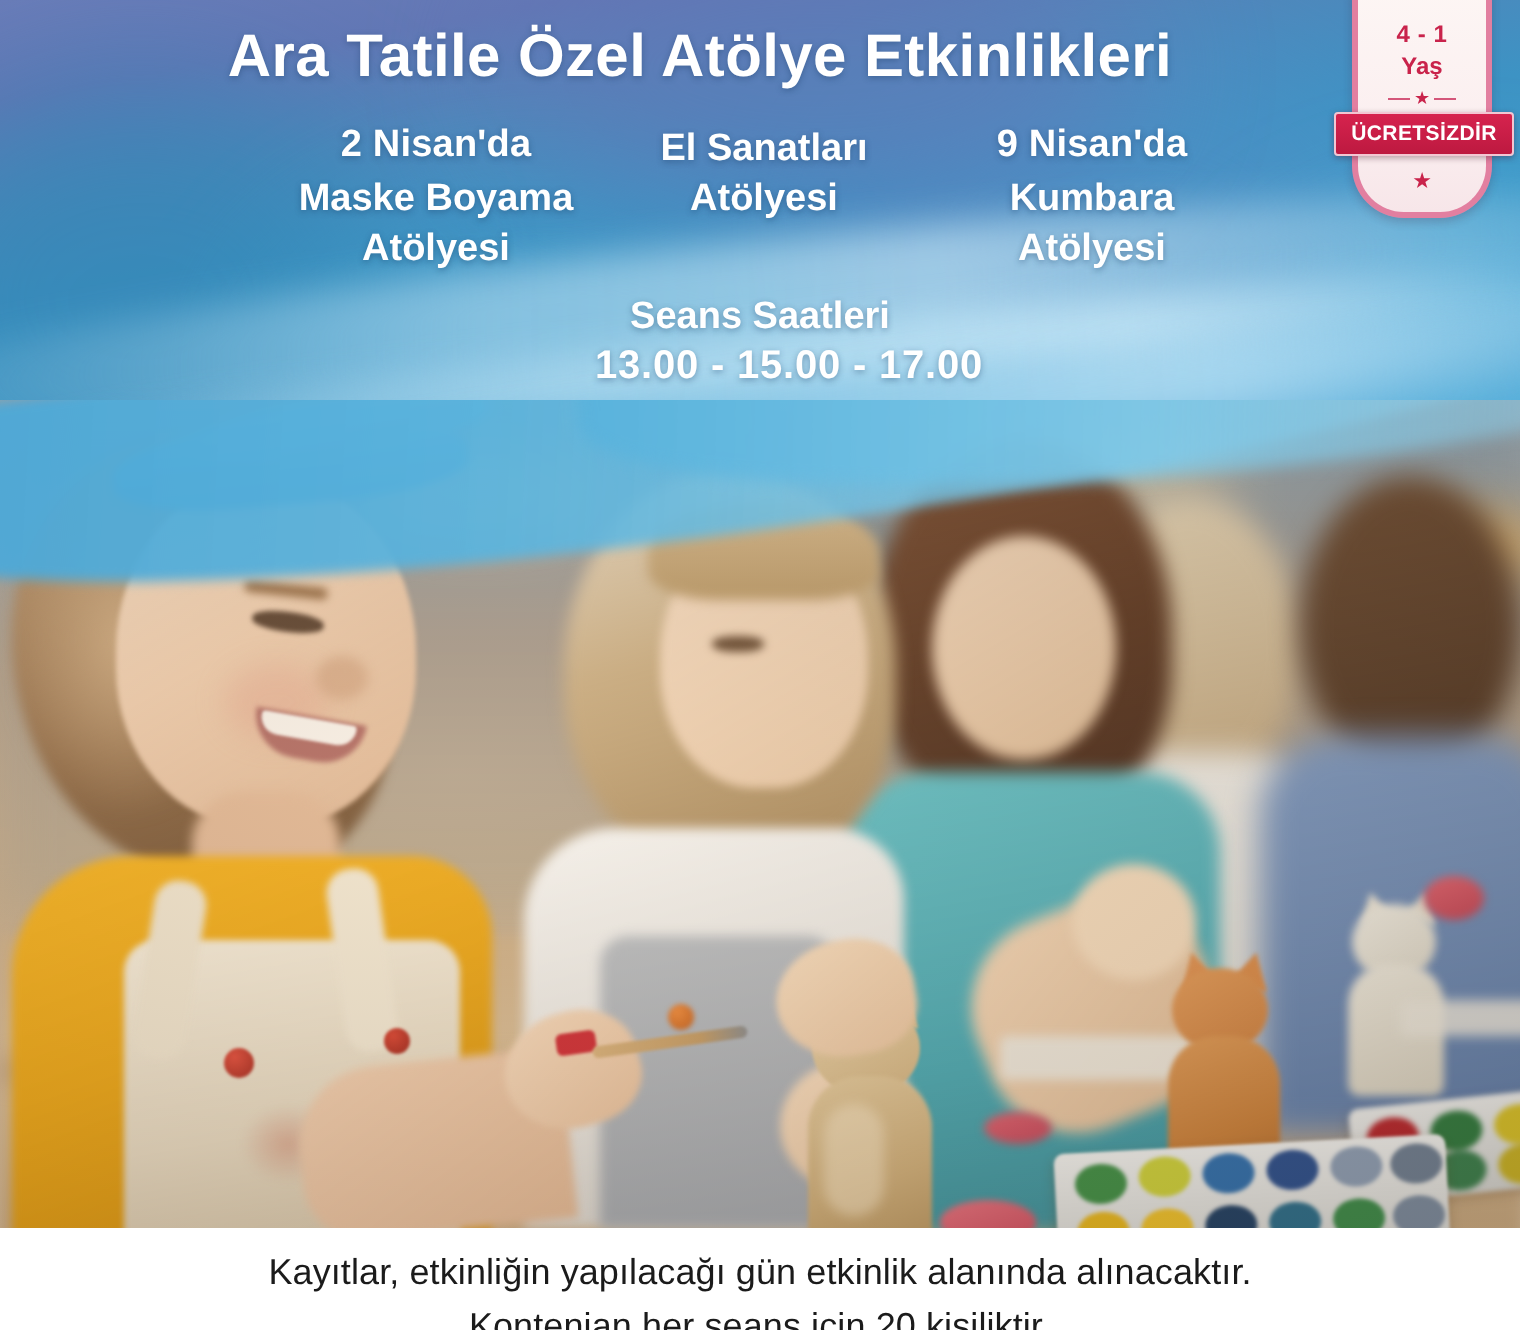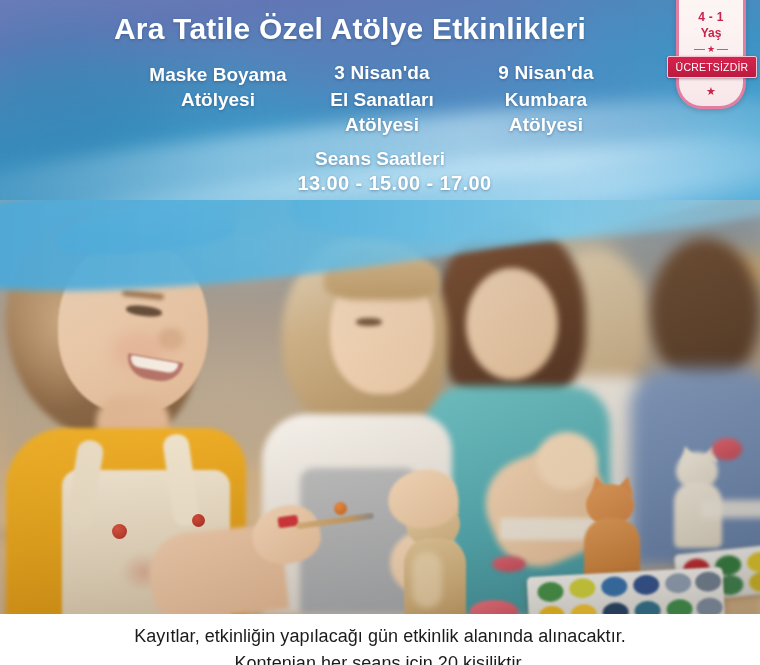--- a/index.html
+++ b/index.html
@@ -207,21 +207,21 @@
     border: 1.5px solid #f3c6d2;
     border-radius: 2px;
     box-shadow: 0 1px 3px rgba(60,10,30,.35);
     display: flex;
     align-items: center;
     justify-content: center;
   }
   .ribbon-text {
     color: #ffffff;
     font-size: 10.5px;
-    font-weight: normal;
+    font-weight: bold;
     letter-spacing: .2px;
     white-space: nowrap;
   }
   .badge-bottom-star {
     position: absolute;
     left: 50%; bottom: 9px;
     transform: translateX(-50%);
     color: #c9234b;
     font-size: 11px;
     line-height: 11px;
@@ -700,28 +700,28 @@
     <div class="wave w1"></div>
     <div class="wave w2"></div>
     <div class="wave w3"></div>
   </div>
 
   <div class="poster-title">Ara Tatile Özel Atölye Etkinlikleri</div>
 
   <div class="workshops">
 
     <div class="ws-col">
+      <div class="ws-date">2 Nisan'da</div>
       <div class="ws-name">
         <span>Maske Boyama</span><br>
         <span>Atölyesi</span>
       </div>
     </div>
 
     <div class="ws-col">
-      <div class="ws-date">3 Nisan'da</div>
       <div class="ws-name">
         <span>El Sanatları</span><br>
         <span>Atölyesi</span>
       </div>
     </div>
 
     <div class="ws-col">
       <div class="ws-date">9 Nisan'da</div>
       <div class="ws-name">
         <span>Kumbara</span><br>

